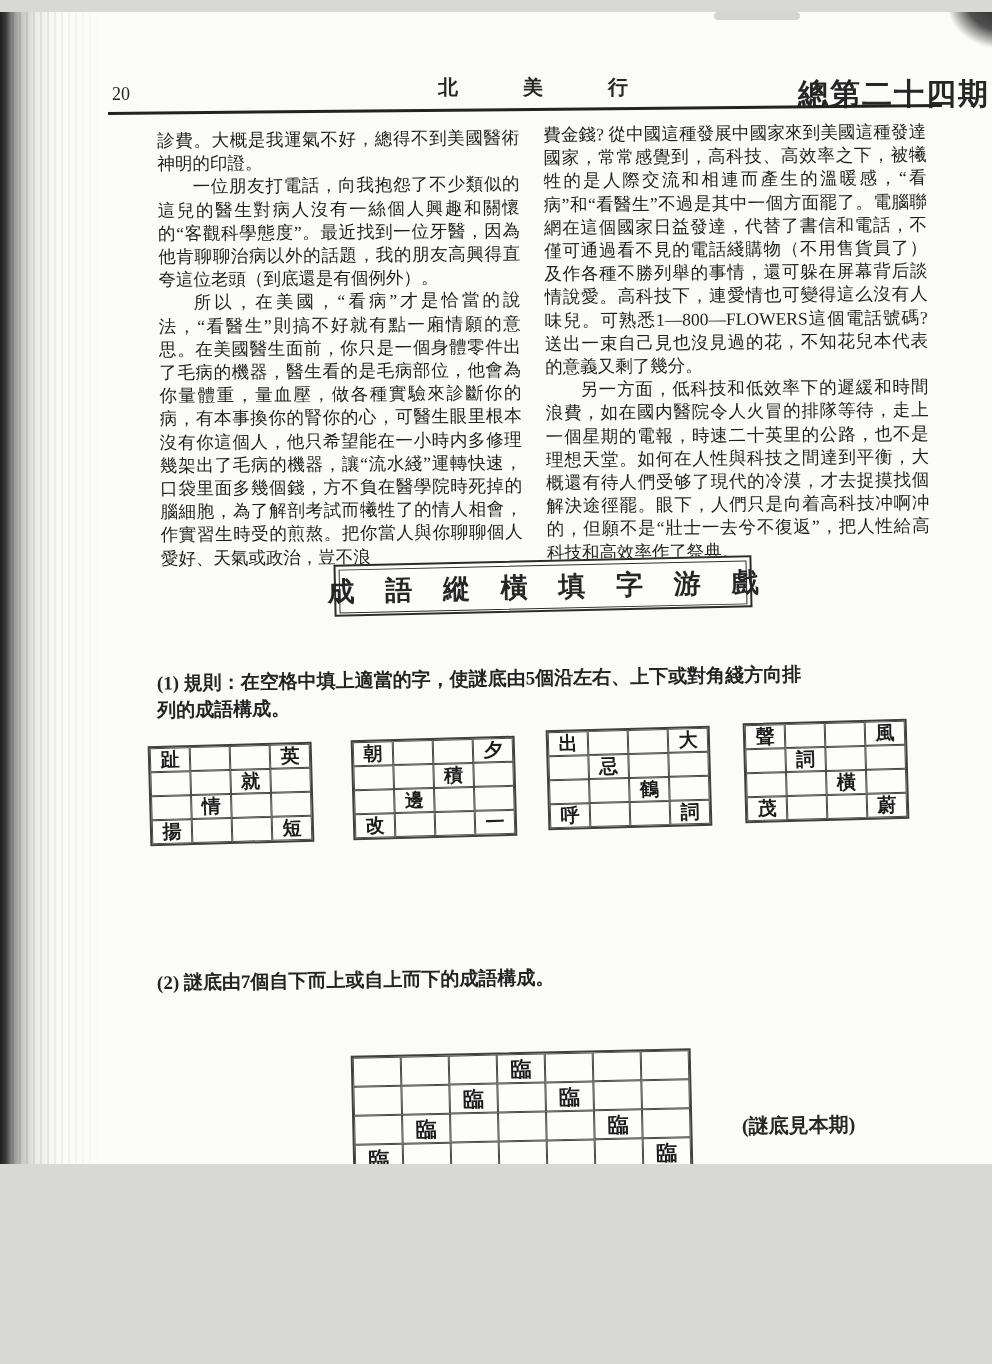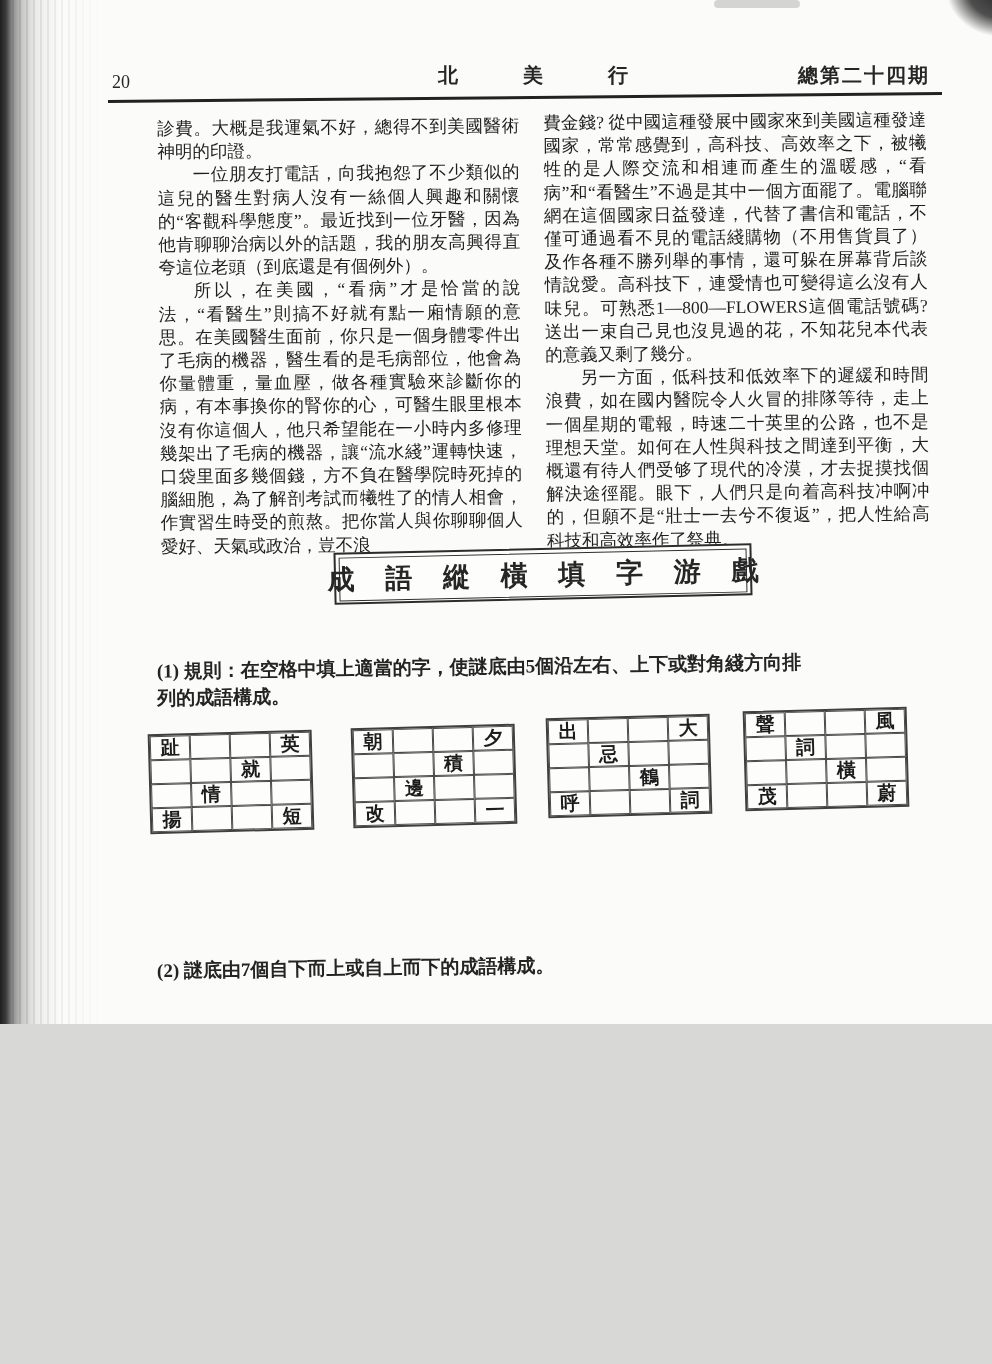--- a/index.html
+++ b/index.html
@@ -1,25 +1,25 @@
 <!DOCTYPE html>
 <html><head>
 <meta charset="utf-8">
 <style>
   html,body { margin:0; padding:0; background:#d8d8d6; }
   .page {
-    position:relative; width:992px; height:1024px; margin:0 auto;
+    position:relative; width:992px; height:1152px; margin:12px auto;
     background:#fbfbf9; overflow:hidden;
     font-family:"Liberation Serif","DejaVu Serif",serif;
     color:#262626;
   }
   
   .page-number { position:absolute; left:112px; top:72px; font-size:18px; }
   .header-title { position:absolute; left:438px; top:62px; font-size:20px; font-weight:600; letter-spacing:30px; white-space:nowrap; }
-  .issue { position:absolute; left:798px; top:62px; font-size:20px; font-weight:700; letter-spacing:2px; white-space:nowrap; }
+  .issue { position:absolute; left:798px; top:62px; font-size:30px; font-weight:700; letter-spacing:2px; white-space:nowrap; }
   .header-rule { position:absolute; left:108px; top:96px; width:834px; height:2.5px; background:#222; transform:rotate(-0.55deg); }
   
   .col { position:absolute; transform:rotate(-0.5deg); }
   .col p { margin:0; text-align:justify; font-size:17.5px; line-height:23.2px; color:#1f1f1f; }
   .col p.indent { text-indent:2em; }
   .col-left  { left:159px; top:116px; width:362px; }
   .col-right { left:545px; top:110px; width:383px; }
   
   .title-box {
     position:absolute; left:334px; top:548px; width:408px; height:42px;

